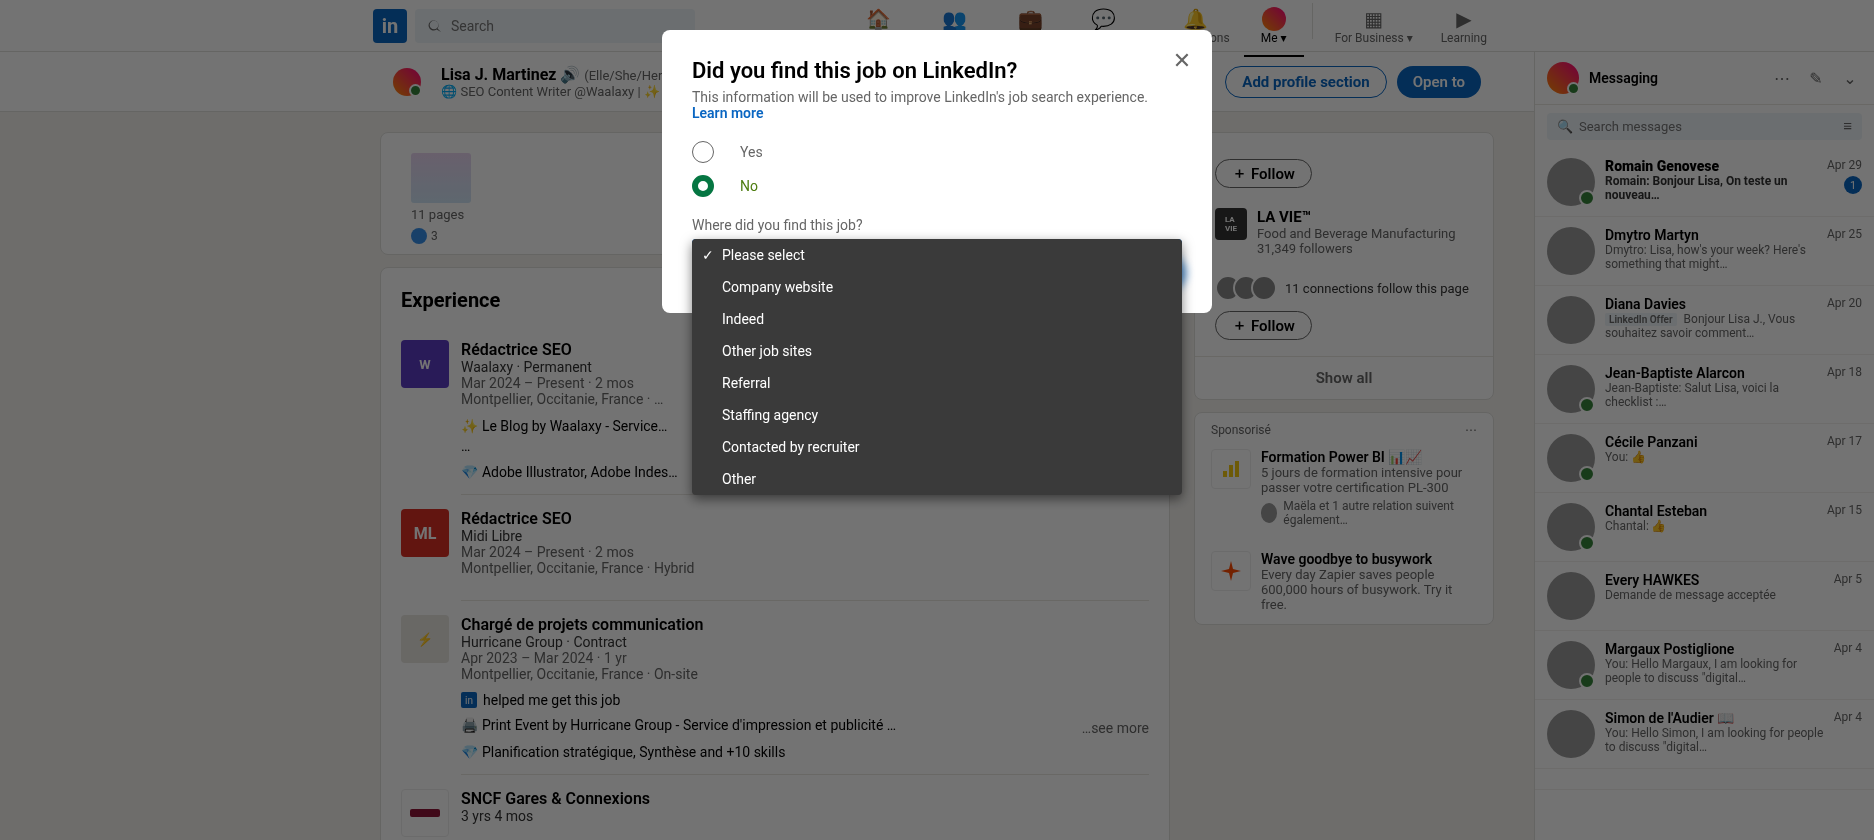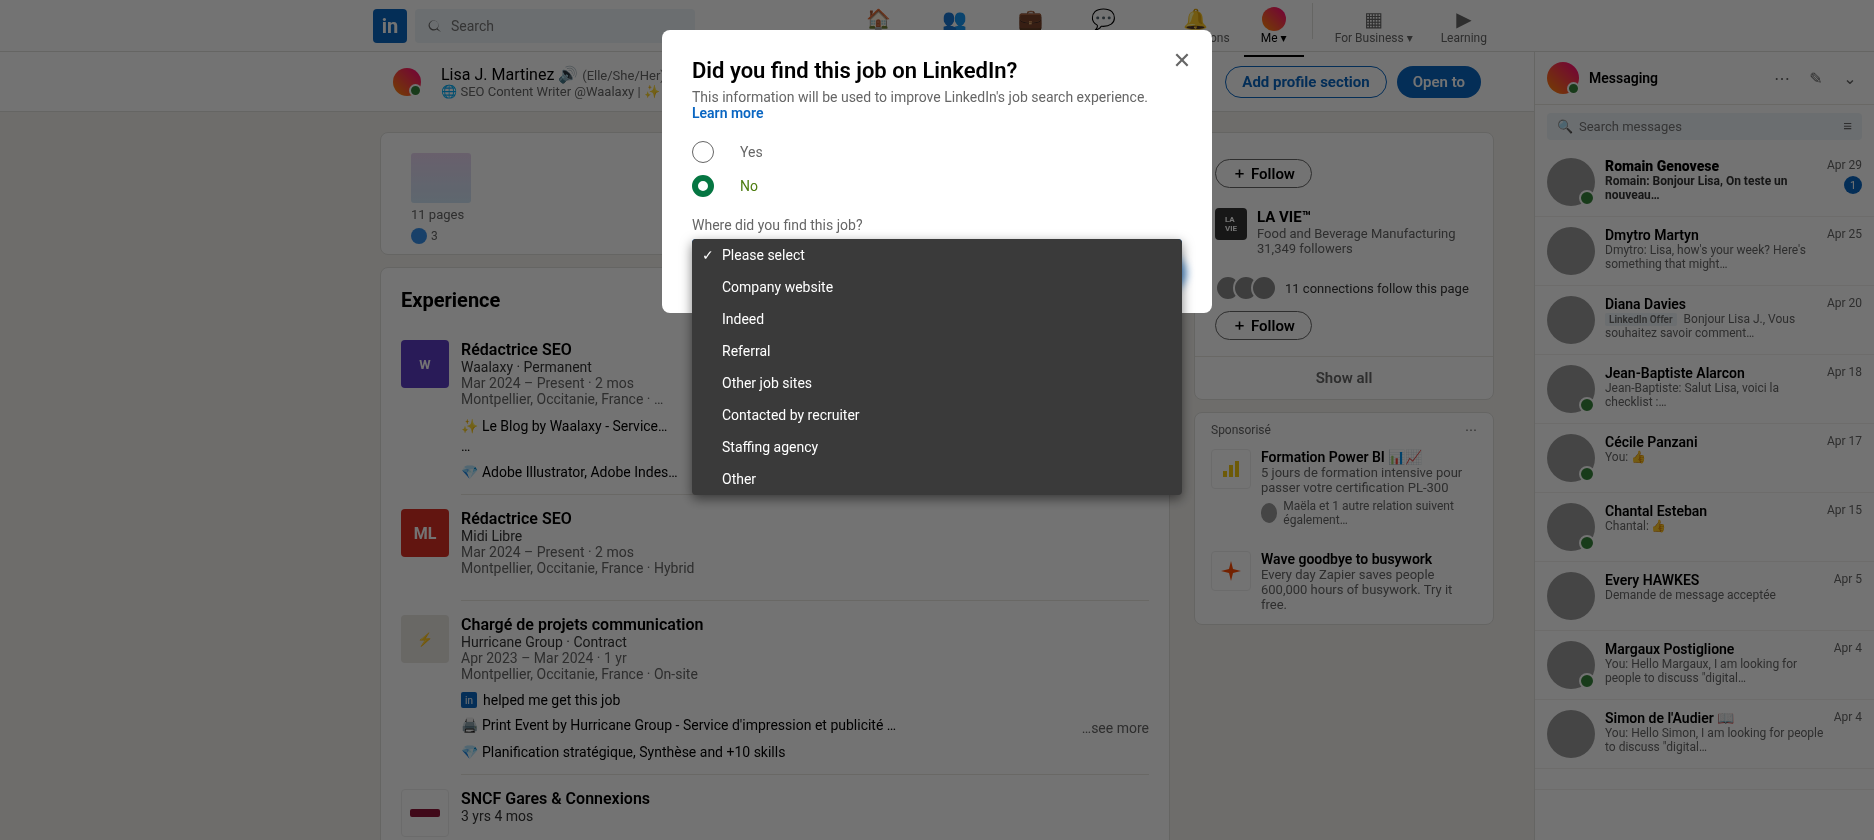--- a/index.html
+++ b/index.html
@@ -18,21 +18,21 @@
     .nav-item.active::after { content: ''; position: absolute; bottom: -8px; left: 0; right: 0; height: 2px; background: #000; }
     .nav-ic { font-size: 20px; height: 24px; display:flex; align-items:center;}
     .nav-sep { width: 1px; background: #e0dfdc; height: 36px; margin: 0 8px; }
     .nav-avatar { width: 24px; height: 24px; border-radius: 50%; background: linear-gradient(45deg,#ff8c00,#ff0080);}
     
     
     .subheader { background: #fff; border-bottom: 1px solid #e0dfdc; height: 60px; display: flex; align-items: center; justify-content: center;}
     .subheader-inner { width: 1128px; display: flex; align-items: center; gap: 10px; padding: 0 20px;}
     .subheader .prof-av { width: 28px; height: 28px; border-radius: 50%; background: linear-gradient(45deg,#ff8c00,#ff0080); position: relative; margin-right: 10px;}
     .subheader .prof-av::after { content:''; position:absolute; bottom:-1px; right:-1px; width:9px; height:9px; background:#37833b; border:2px solid #fff; border-radius:50%;}
-    .prof-name { font-weight: 400; font-size: 16px; }
+    .prof-name { font-weight: 700; font-size: 16px; }
     .prof-sub { color: #666; font-size: 13px; }
     .spacer { flex: 1; }
     .btn-outline { border: 1px solid #0a66c2; color: #0a66c2; background: #fff; border-radius: 16px; padding: 6px 16px; font-weight: 700; font-size: 15px; cursor: pointer; }
     .btn-fill { background: #0a66c2; color: #fff; border: none; border-radius: 16px; padding: 7px 16px; font-weight: 600; font-size: 15px; cursor: pointer; }
     
     
     .main { display: flex; justify-content: center; gap: 24px; padding-top: 20px; }
     .col-main { width: 790px; }
     .col-side { width: 300px; }
     
@@ -477,22 +477,22 @@
       <div class="radio-circ checked"></div>
       <span class="radio-lbl" style="color:#4d7c0f">No</span>
     </div>
     <div class="q-label">Where did you find this job?</div>
     <div class="dropdown-wrap">
       <div class="dropdown-field"></div>
       <div class="dropdown-menu" id="dd-menu">
           <div class="dd-item selected">Please select</div>
           <div class="dd-item">Company website</div>
           <div class="dd-item">Indeed</div>
+          <div class="dd-item">Other job sites</div>
           <div class="dd-item">Referral</div>
-          <div class="dd-item">Other job sites</div>
+          <div class="dd-item">Staffing agency</div>
           <div class="dd-item">Contacted by recruiter</div>
-          <div class="dd-item">Staffing agency</div>
           <div class="dd-item">Other</div>
         </div>
     </div>
     <div class="blur-btn"></div>
   </div>
 </div>
 
 </body></html>

